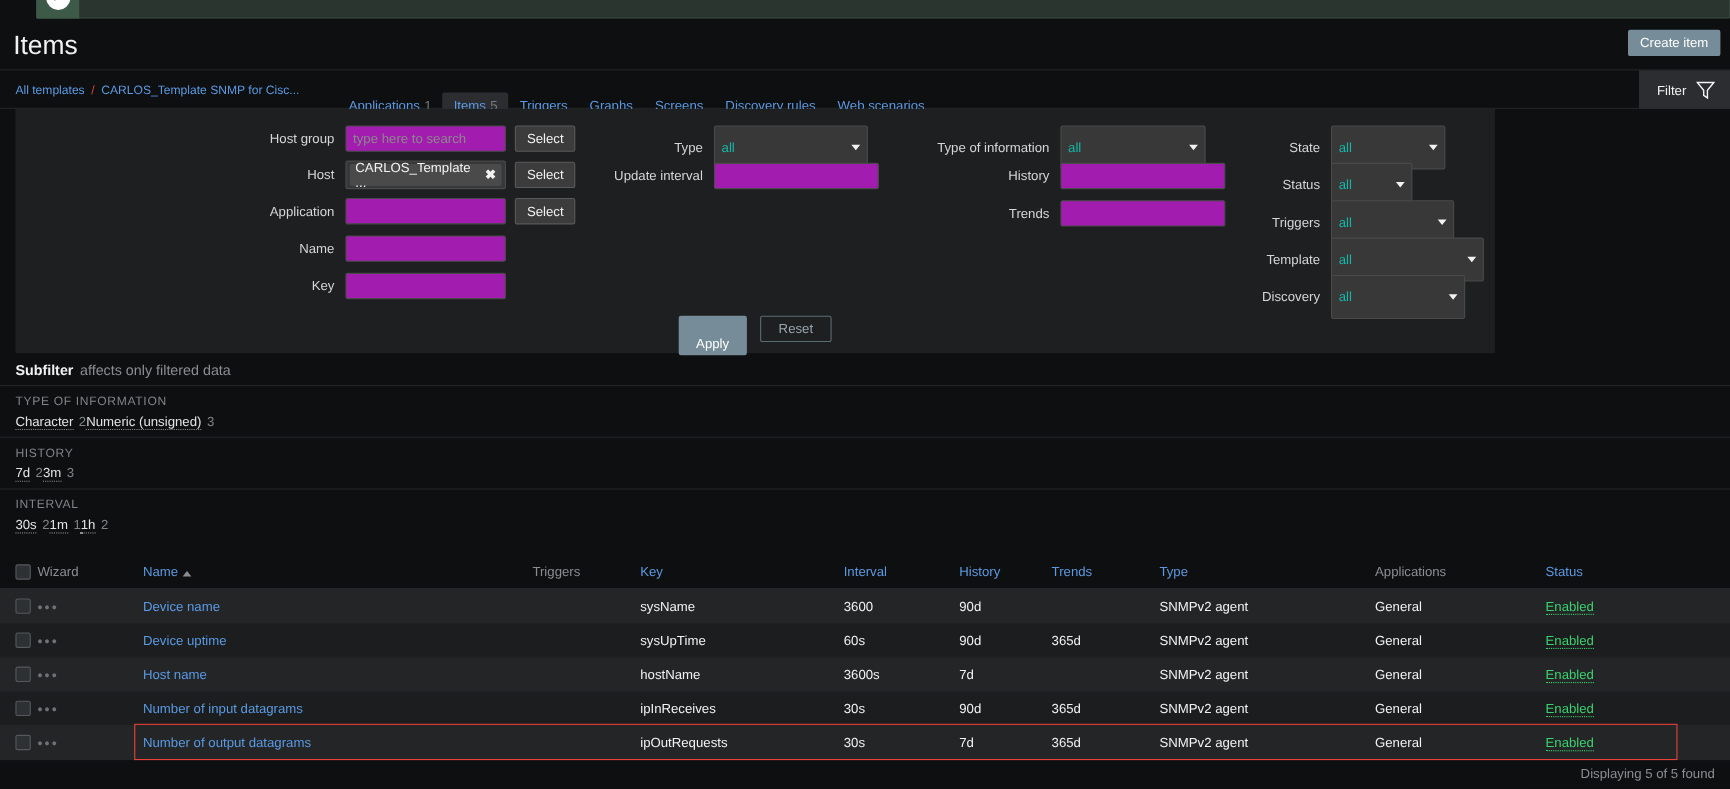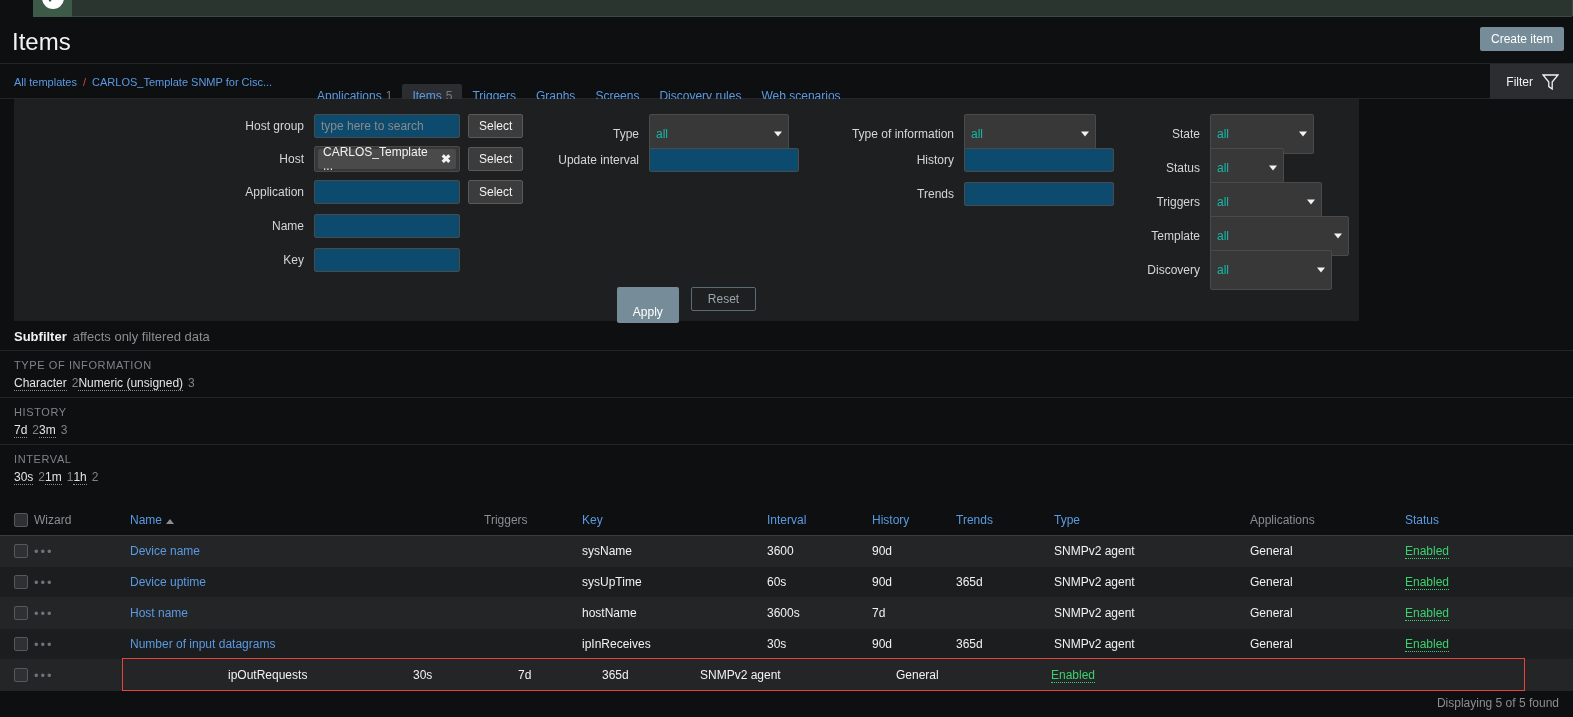--- a/index.html
+++ b/index.html
@@ -99,21 +99,21 @@
     position: absolute; left: 14px; top: 99px;
     width: 1345px; height: 222px;
     background: #1d1f20;
   }
   .frow { position: absolute; display: flex; align-items: center; }
   .flabel {
     font-size: 12px; color: #d6d6d6;
     text-align: right; margin-right: 10px;
   }
   .finput {
-    background: #0c4a6e; border: 1px solid #4a4a4a;
+    background: #a21caf; border: 1px solid #4a4a4a;
     height: 24px; color: #f2f2f2;
     font-family: "Liberation Sans", sans-serif; font-size: 12px;
     padding: 0 6px; border-radius: 2px; outline: none;
   }
   .finput::placeholder { color: #8a8a8a; }
   .select-btn {
     margin-left: 8px; height: 24px; padding: 0 10px;
     background: #3c3c3c; border: 1px solid #5a5a5a;
     color: #f2f2f2; border-radius: 2px;
     font-family: "Liberation Sans", sans-serif; font-size: 12px;
@@ -556,20 +556,21 @@
     <div class="c-type">SNMPv2 agent</div>
     <div class="c-app">General</div>
     <div class="c-stat"><a class="enabled">Enabled</a></div>
   </div>
 
   <div class="tr row">
     <div class="c-chk">
         <span class="cbx"></span>
       </div>
     <div class="c-wiz"><span class="dots">•••</span></div>
+    <div class="c-name"><a class="lnk">Number of output datagrams</a></div>
     <div class="c-trig"></div>
     <div class="c-key">ipOutRequests</div>
     <div class="c-intv">30s</div>
     <div class="c-hist">7d</div>
     <div class="c-trend">365d</div>
     <div class="c-type">SNMPv2 agent</div>
     <div class="c-app">General</div>
     <div class="c-stat"><a class="enabled">Enabled</a></div>
   </div>
 </div>

